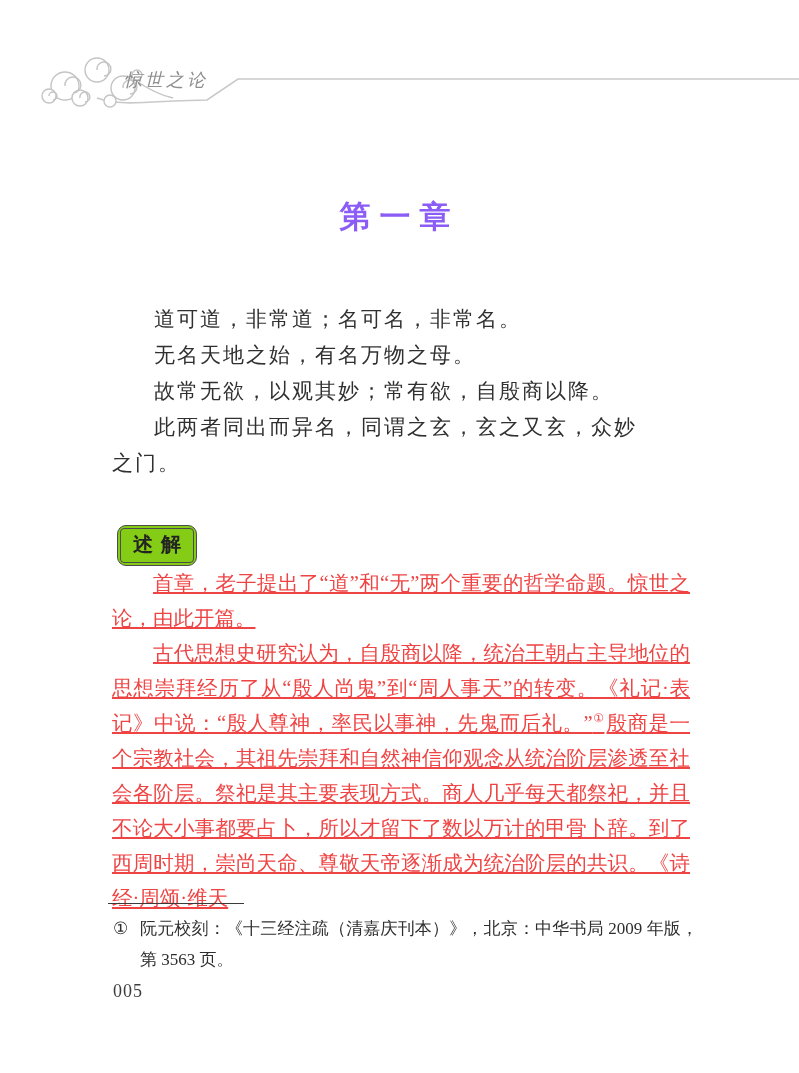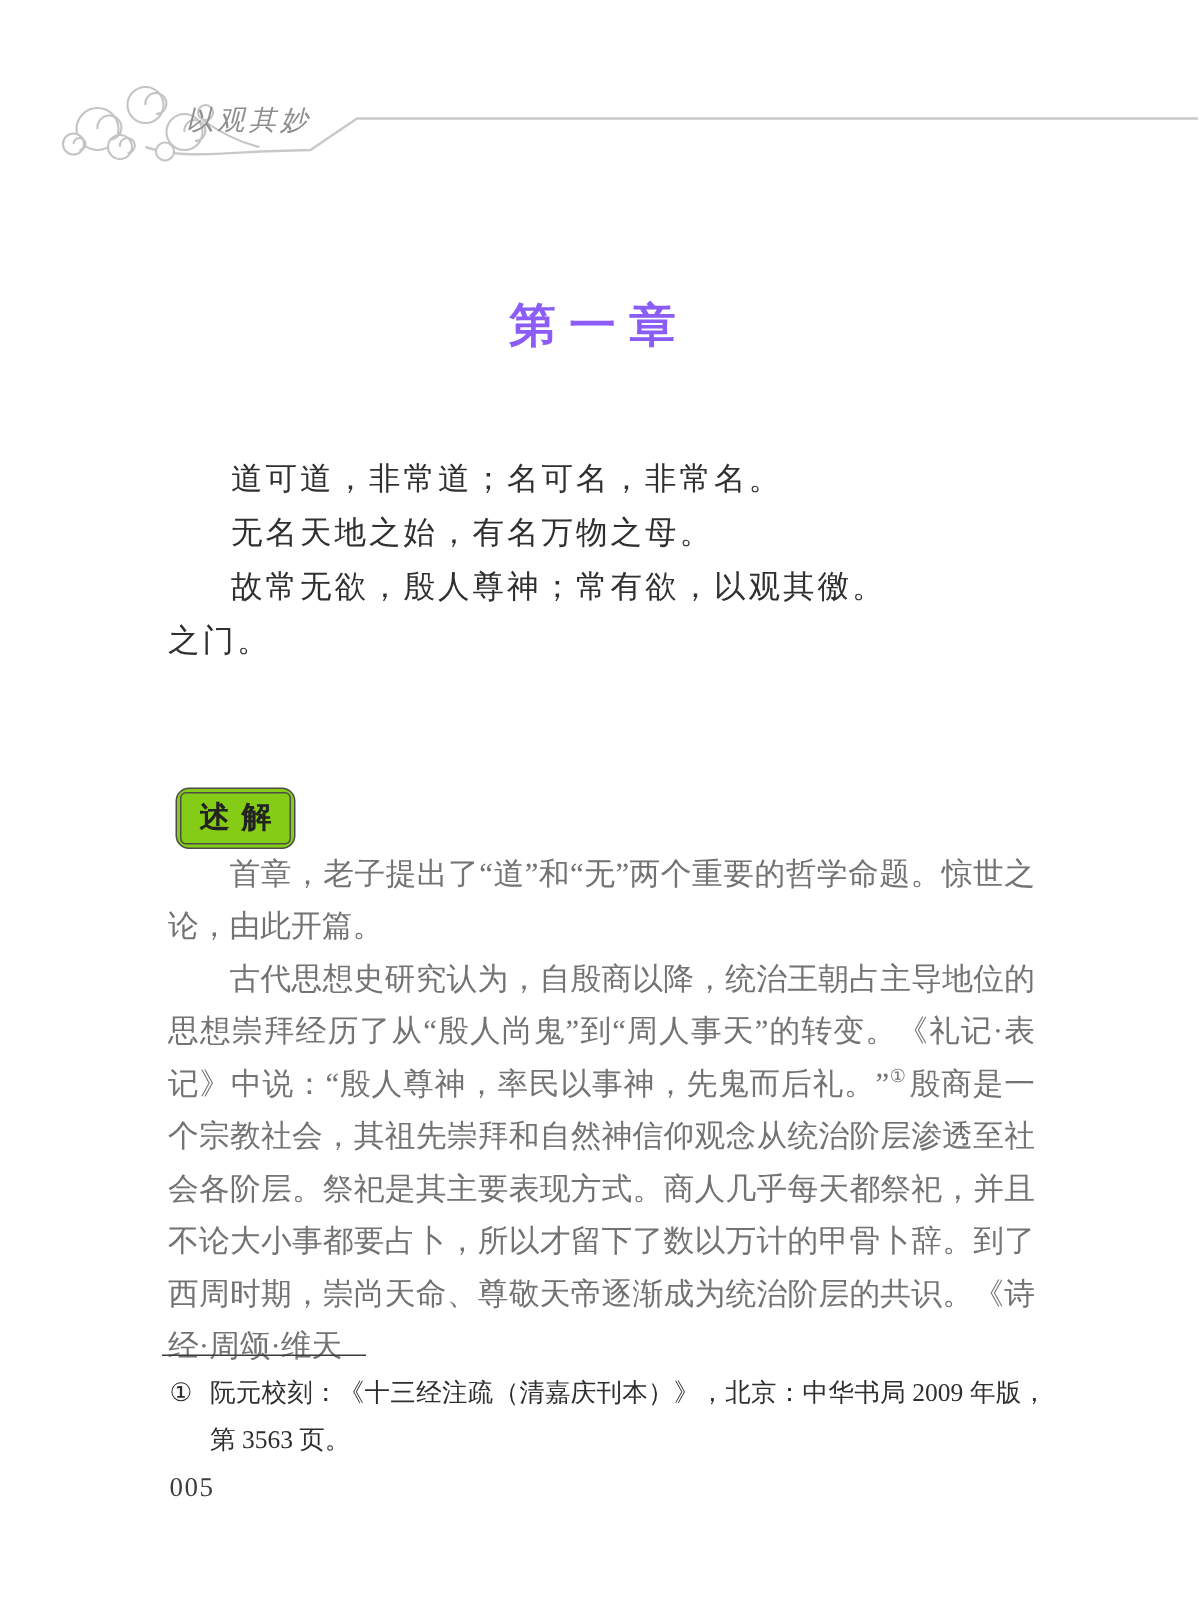--- a/index.html
+++ b/index.html
@@ -82,21 +82,22 @@
 
   
   .commentary {
     position: absolute;
     left: 112px;
     top: 566px;
     width: 578px;
     font-size: 20.5px;
     line-height: 35px;
     text-align: justify;
-    color: #737373;
+    color: #ef4444;
+    text-decoration: underline;
   }
   .commentary p { margin: 0; text-indent: 2em; }
   .note-sup {
     font-size: 12px;
     vertical-align: super;
     line-height: 0;
     letter-spacing: 0;
     padding-right: 2px;
   }
 
@@ -150,28 +151,29 @@
       <circle cx="75" cy="53" r="6"></circle>
       <circle cx="102" cy="27" r="5"></circle>
       <path d="M30 38 a8 8 0 1 1 8 7" fill="none"></path>
       <path d="M62 22 a7 7 0 1 1 7 6" fill="none"></path>
       <path d="M88 40 a7 7 0 1 1 7 6" fill="none"></path>
       <path d="M14 48 a4 4 0 1 1 4 4" fill="none"></path>
       <path d="M45 50 a5 5 0 1 1 5 4" fill="none"></path>
       <path d="M100 32 q 20 14 38 18" fill="none"></path>
     </g>
   </svg>
-  <div class="book-title">以观其妙</div>
+  <div class="book-title">惊世之论</div>
 
   <div class="chapter-title">第一章</div>
 
   <div class="classic">
     <div class="verse-line indent">道可道，非常道；名可名，非常名。</div>
     <div class="verse-line indent">无名天地之始，有名万物之母。</div>
-    <div class="verse-line indent">故常无欲，殷人尊神；常有欲，以观其徼。</div>
+    <div class="verse-line indent">故常无欲，以观其妙；常有欲，自殷商以降。</div>
+    <div class="verse-line indent">此两者同出而异名，同谓之玄，玄之又玄，众妙</div>
     <div class="verse-line">之门。</div>
   </div>
 
   <div class="section-label">
     <div class="section-label-inner">述解</div>
   </div>
 
   <div class="commentary">
     <p><span>首章，老子提出了“道”和“无”两个重要的哲学命题。惊世之论，由此开篇。</span></p>
     <p><span>古代思想史研究认为，自殷商以降，统治王朝占主导地位的思想崇拜经历了从“殷人尚鬼”到“周人事天”的转变。《礼记·表记》中说：“殷人尊神，率民以事神，先鬼而后礼。”</span><sup class="note-sup">①</sup><span>殷商是一个宗教社会，其祖先崇拜和自然神信仰观念从统治阶层渗透至社会各阶层。祭祀是其主要表现方式。商人几乎每天都祭祀，并且不论大小事都要占卜，所以才留下了数以万计的甲骨卜辞。到了西周时期，崇尚天命、尊敬天帝逐渐成为统治阶层的共识。《诗经·周颂·维天</span></p>

